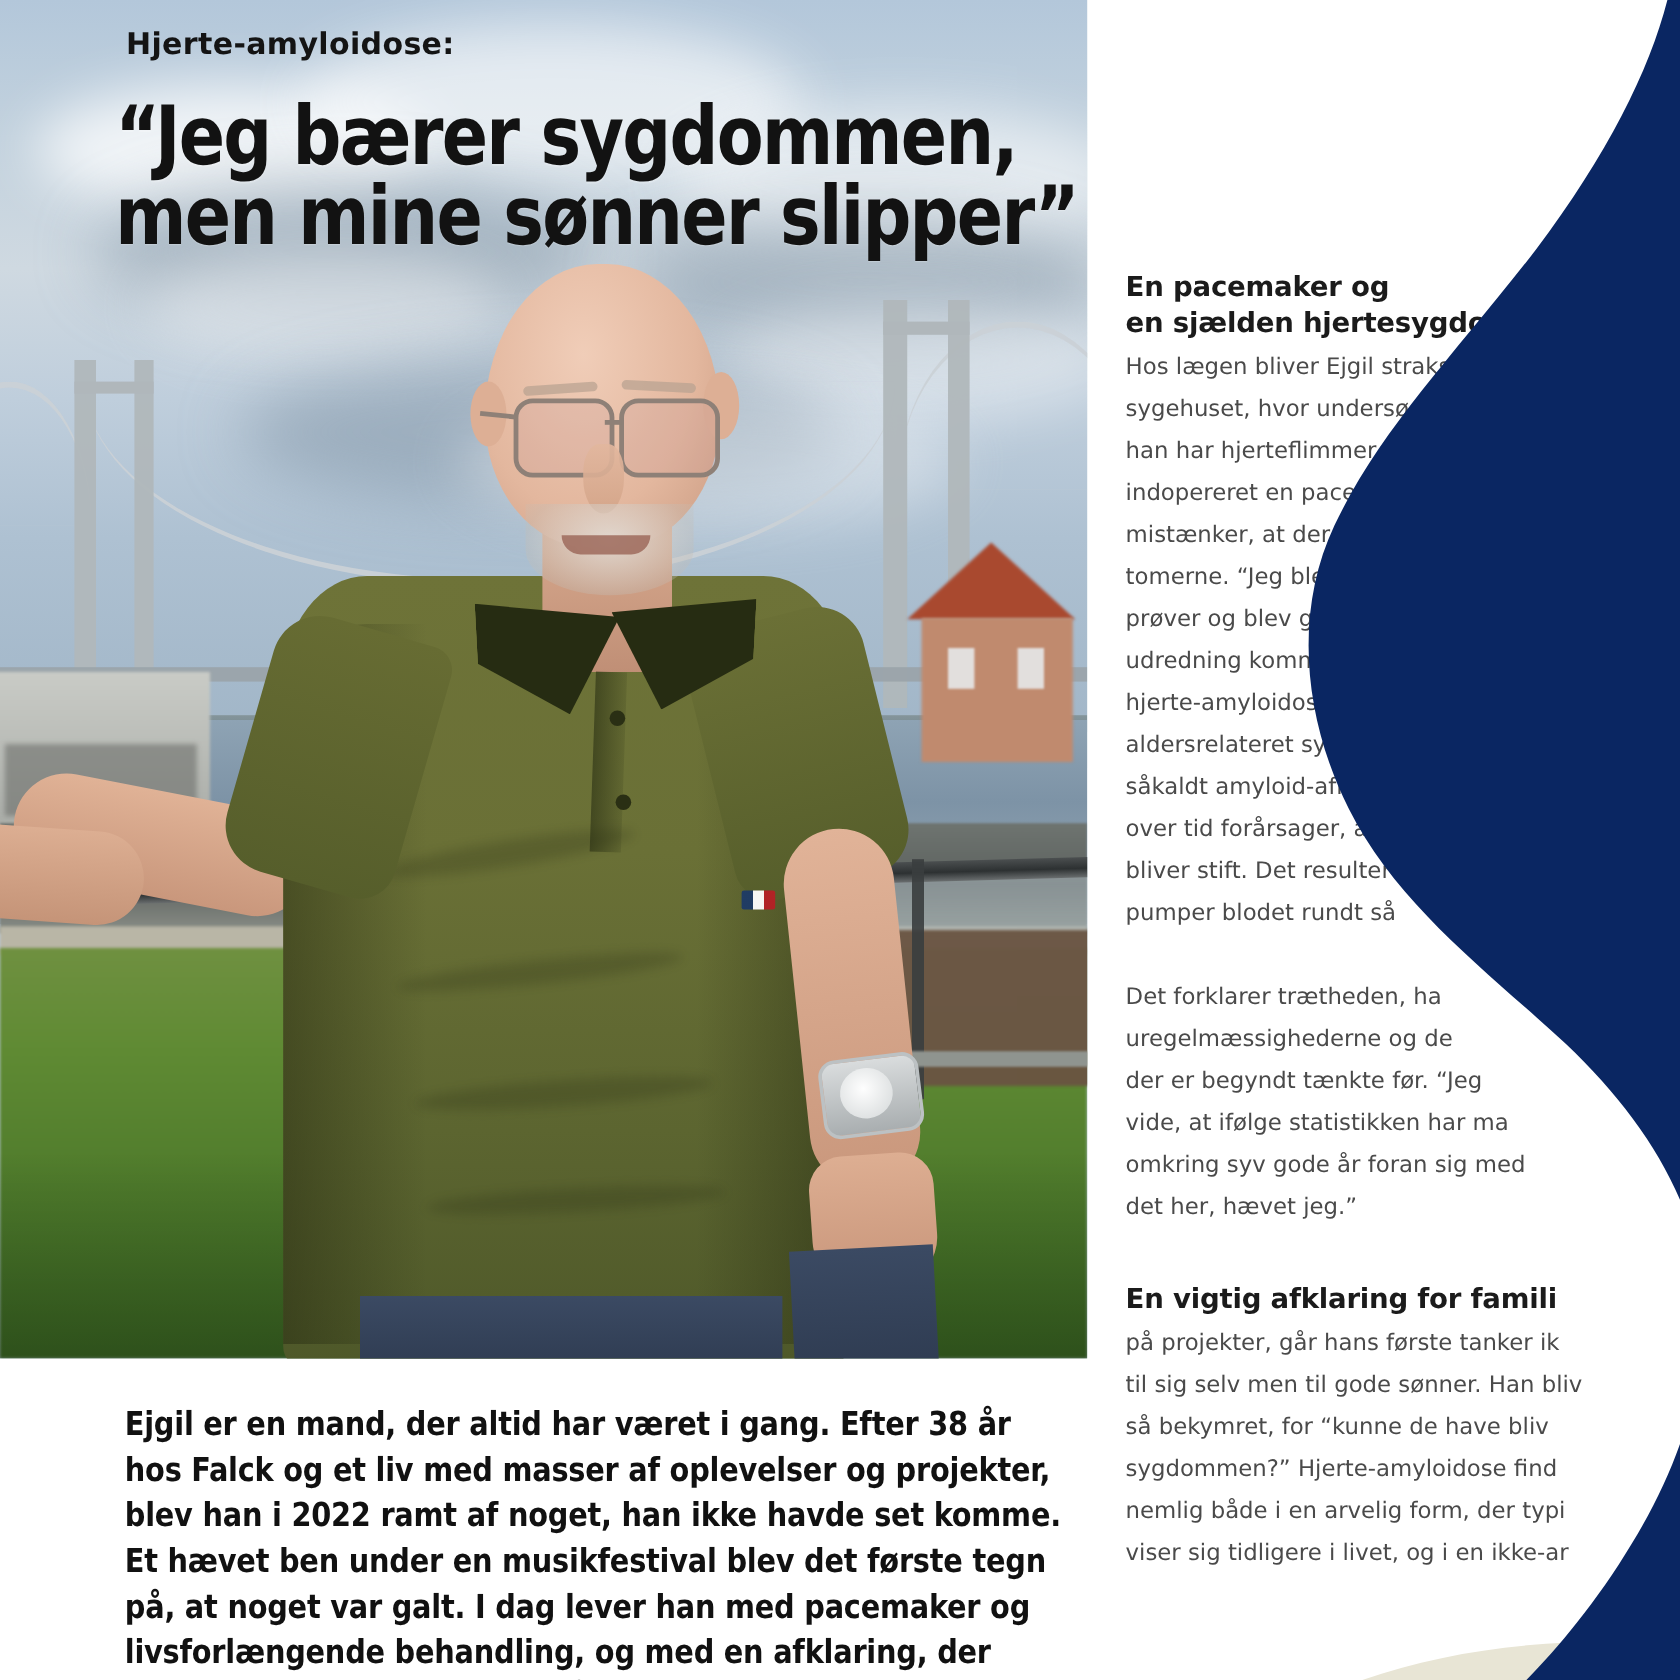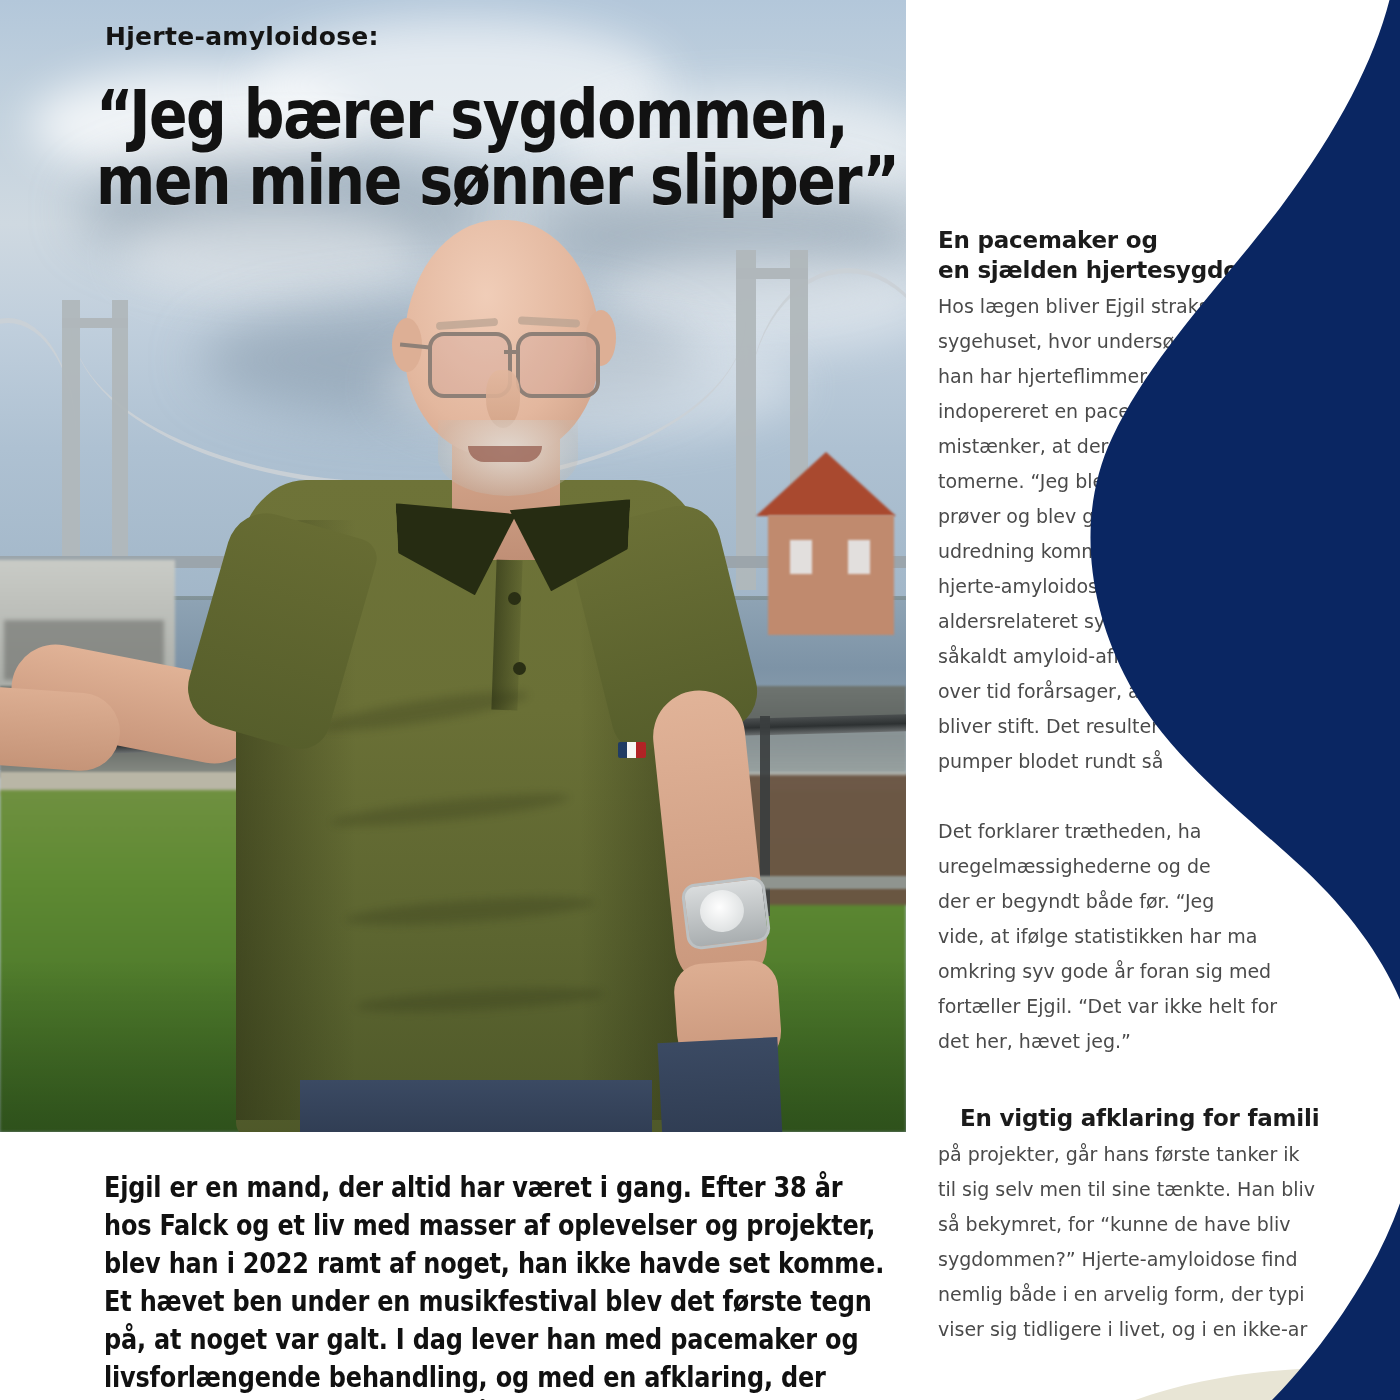--- a/index.html
+++ b/index.html
@@ -454,21 +454,21 @@
   .sec-head {
     font-family: "DejaVu Sans", sans-serif;
     font-weight: 700;
     font-size: 23px;
     line-height: 30px;
     color: #1b1b1b;
     letter-spacing: -0.2px;
     margin: 0 0 4px 0;
     white-space: nowrap;
   }
-  .sec-head.second { margin-top: 44px; margin-left: 22px; }
+  .sec-head.second { margin-top: 44px; }
   .body-p {
     font-family: "DejaVu Sans", sans-serif;
     font-size: 19px;
     line-height: 35px;
     color: #4a4a4a;
     margin: 0;
     white-space: nowrap;
   }
   .body-p + .body-p { margin-top: 35px; }
 
@@ -657,32 +657,31 @@
       <div>aldersrelateret sygdo</div>
       <div>såkaldt amyloid-aflejr</div>
       <div>over tid forårsager, at</div>
       <div>bliver stift. Det resulter</div>
       <div>pumper blodet rundt så</div>
     </div>
 
     <div class="body-p">
       <div>Det forklarer trætheden, ha</div>
       <div>uregelmæssighederne og de</div>
-      <div>der er begyndt både før. “Jeg</div>
+      <div>der er begyndt tænkte før. “Jeg</div>
       <div>vide, at ifølge statistikken har ma</div>
       <div>omkring syv gode år foran sig med</div>
-      <div>fortæller Ejgil. “Det var ikke helt for</div>
       <div>det her, hævet jeg.”</div>
     </div>
 
     <h2 class="sec-head second">En vigtig afklaring for famili</h2>
 
     <div class="body-p">
       <div>på projekter, går hans første tanker ik</div>
-      <div>til sig selv men til sine tænkte. Han bliv</div>
+      <div>til sig selv men til gode sønner. Han bliv</div>
       <div>så bekymret, for “kunne de have bliv</div>
       <div>sygdommen?” Hjerte-amyloidose find</div>
       <div>nemlig både i en arvelig form, der typi</div>
       <div>viser sig tidligere i livet, og i en ikke-ar</div>
 
     </div>
   </div>
 
   <svg class="beige" viewBox="0 0 500 240" preserveAspectRatio="none">
     <path id="beige-path" d="M 0 240 C 60 70, 300 30, 500 58 L 500 240 Z" fill="#E8E5D5"></path>

